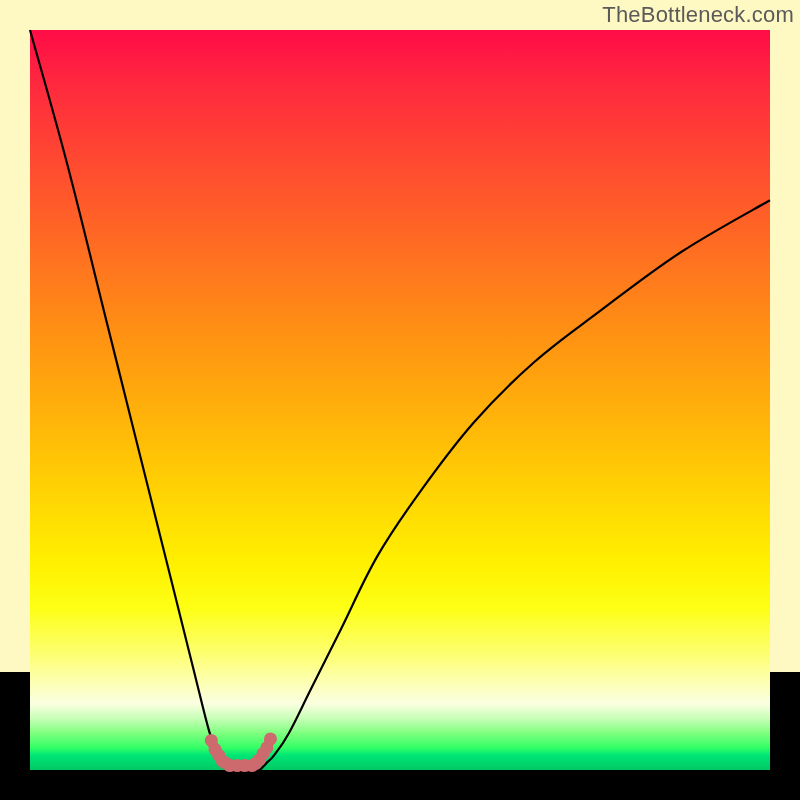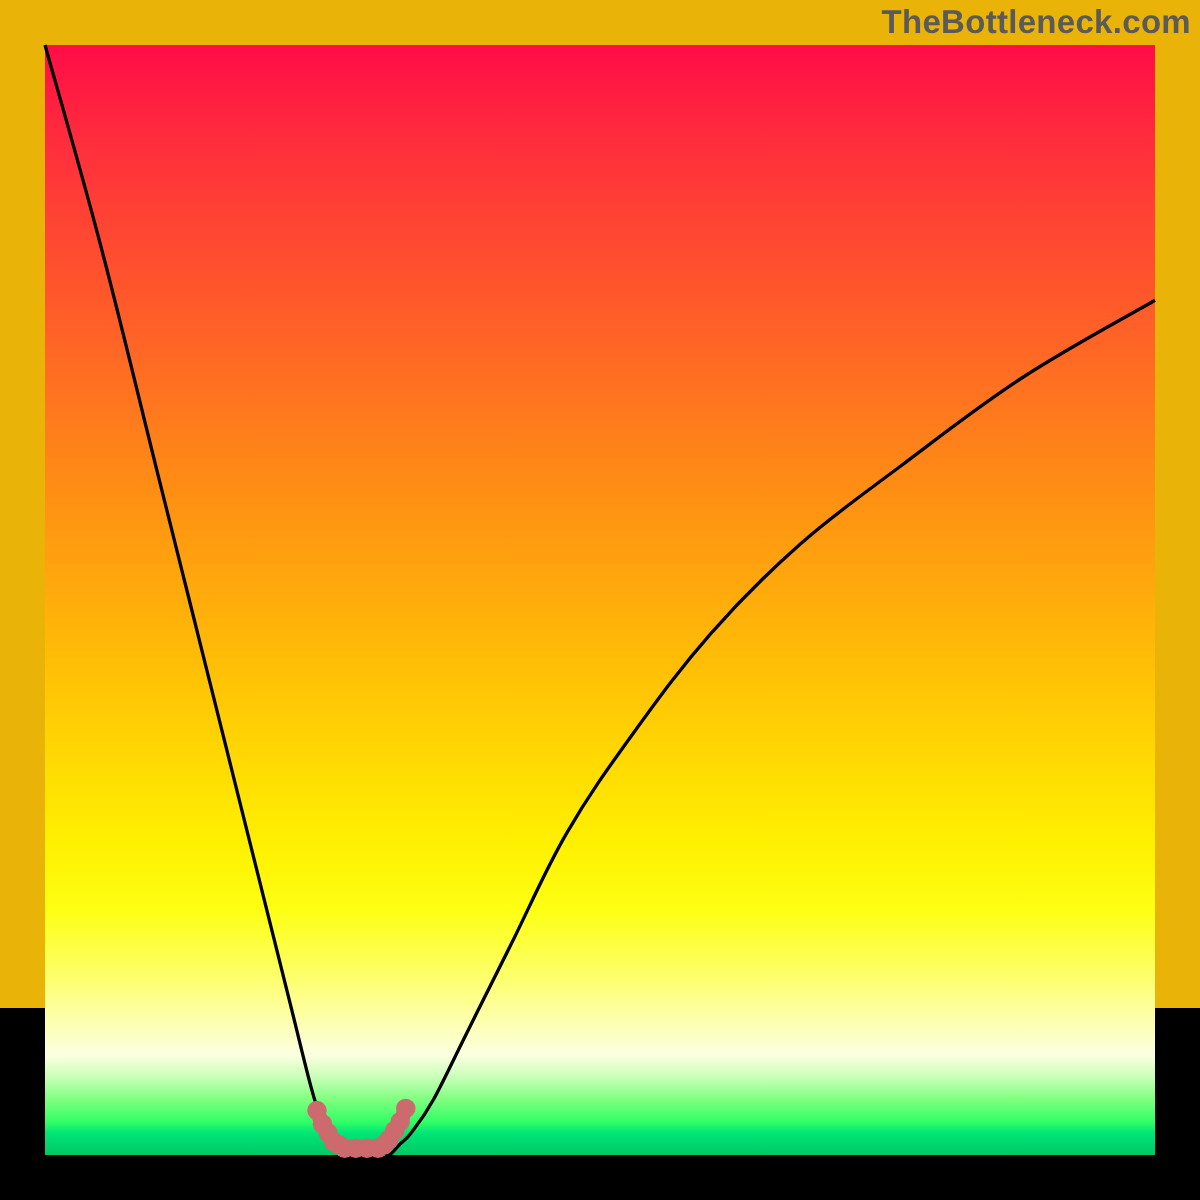--- a/index.html
+++ b/index.html
@@ -8,22 +8,21 @@
     width: 800px;
     height: 800px;
     background: #000;
     overflow: hidden;
     font-family: Arial, Helvetica, sans-serif;
   }
   .frame {
     position: relative;
     width: 800px;
     height: 672px;
-    background: #eab308;
-    font-weight: bold;
+    background: #fef9c3;
   }
   .plot {
     position: absolute;
     left: 30px;
     top: 30px;
     width: 740px;
     height: 740px;
     background: linear-gradient(
       to bottom,
       #ff0c47 0%,

